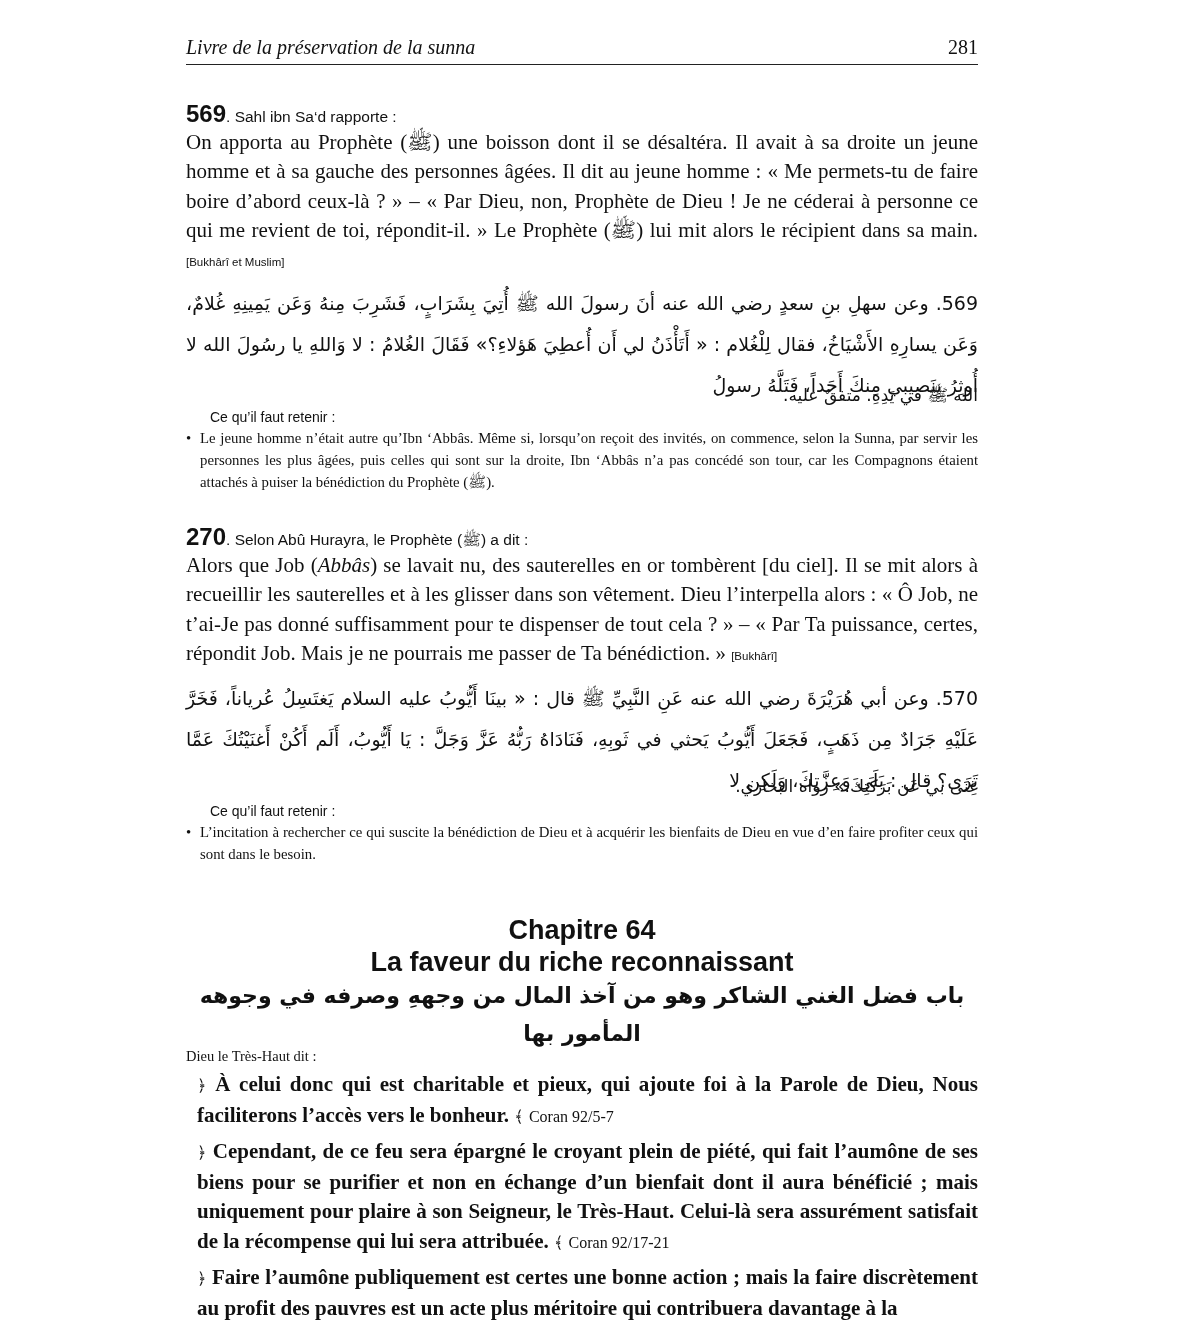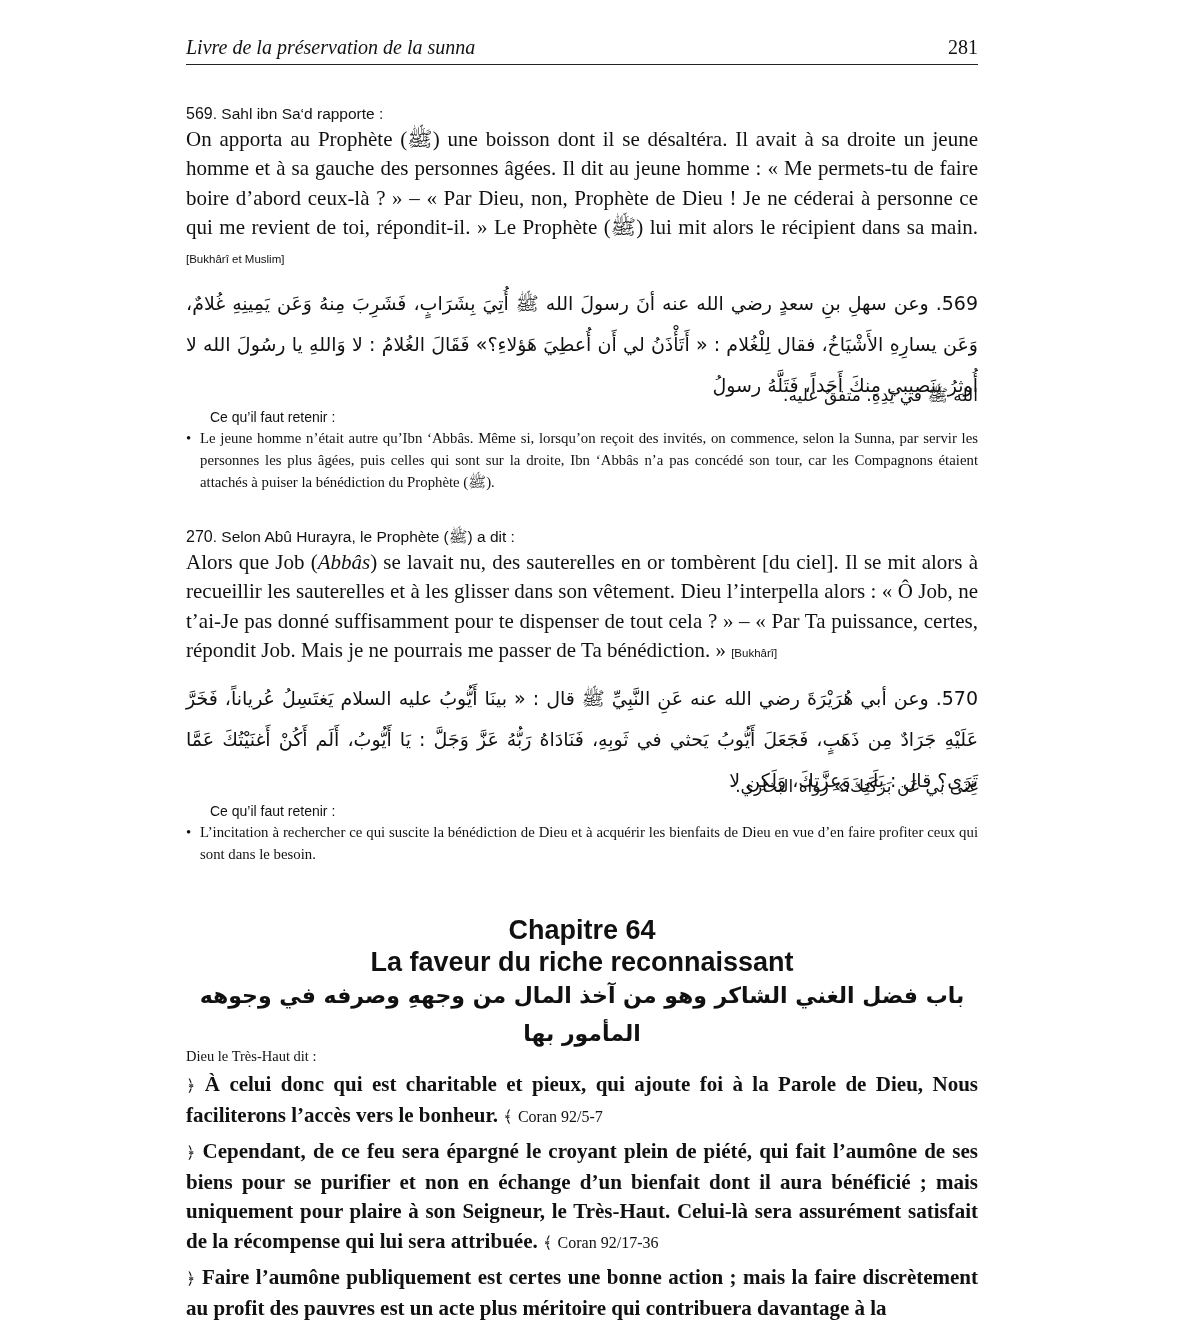--- a/index.html
+++ b/index.html
@@ -7,36 +7,36 @@
   .page { position: absolute; left: 186px; top: 0; width: 792px; }
   .serif { font-family: "Liberation Serif", "DejaVu Serif", serif; }
   .sans { font-family: "Liberation Sans", "DejaVu Sans", sans-serif; }
 
   .running-head { position: absolute; top: 34px; left: 0; width: 792px; height: 30px; border-bottom: 1.5px solid #222; }
   .running-title { position: absolute; left: 0; top: 2px; font-style: italic; font-size: 20px; }
   .page-number { position: absolute; right: 0; top: 2px; font-size: 20px; }
 
   .block { position: absolute; left: 0; width: 792px; }
   .hadith-head { font-size: 15.5px; line-height: 22px; }
-  .hadith-head .num { font-weight: normal; font-size: 16px; }
+  .hadith-head .num { font-weight: bold; font-size: 24px; }
   .fr-text { font-size: 21px; line-height: 29.3px; text-align: justify; }
   .ref { font-family: "Liberation Sans", "DejaVu Sans", sans-serif; font-size: 11.5px; }
   .ar-text { direction: rtl; text-align: justify; font-family: "DejaVu Sans", sans-serif; font-size: 19px; line-height: 41px; }
   .ar-last { text-align: right; }
   .retain-label { font-size: 14px; line-height: 20px; margin-left: 24px; }
   .retain-item { position: relative; padding-left: 14px; font-size: 14.8px; line-height: 22px; text-align: justify; }
   .retain-item .bullet { position: absolute; left: 0; top: 0; }
 
   .chapter { position: absolute; left: 0; width: 792px; text-align: center; }
   .chapter-num { font-weight: bold; font-size: 27px; line-height: 34px; }
   .chapter-title { font-weight: bold; font-size: 27px; line-height: 30px; }
   .chapter-ar { font-weight: bold; font-size: 22px; line-height: 38px; direction: rtl; font-family: "DejaVu Sans", sans-serif; }
 
   .intro { font-size: 14.5px; line-height: 20px; }
-  .verse { font-size: 21px; line-height: 29.5px; font-weight: bold; text-align: justify; }
+  .verse { font-size: 21px; line-height: 29.5px; font-weight: bold; text-align: justify; margin-left: 11px; }
   .verse .bracket { font-weight: normal; font-size: 16px; }
   .verse .cite { font-weight: normal; font-size: 16px; }
 </style>
 </head>
 <body>
 
 <div class="page">
 
   <div class="running-head">
     <span class="running-title serif">Livre de la préservation de la sunna</span>
@@ -100,21 +100,21 @@
     <div class="verse serif" style="margin-top:4px;">
       <span class="bracket">﴿</span>
       <span>À celui donc qui est charitable et pieux, qui ajoute foi à la Parole de Dieu, Nous faciliterons l’accès vers le bonheur.</span>
       <span class="bracket">﴾</span>
       <span class="cite">Coran 92/5-7</span>
     </div>
     <div class="verse serif" style="margin-top:6px;">
       <span class="bracket">﴿</span>
       <span>Cependant, de ce feu sera épargné le croyant plein de piété, qui fait l’aumône de ses biens pour se purifier et non en échange d’un bienfait dont il aura bénéficié ; mais uniquement pour plaire à son Seigneur, le Très-Haut. Celui-là sera assurément satisfait de la récompense qui lui sera attribuée.</span>
       <span class="bracket">﴾</span>
-      <span class="cite">Coran 92/17-36</span>
+      <span class="cite">Coran 92/17-21</span>
     </div>
     <div class="verse serif" style="margin-top:6px;">
       <span class="bracket">﴿</span>
       <span>Faire l’aumône publiquement est certes une bonne action ; mais la faire discrètement au profit des pauvres est un acte plus méritoire qui contribuera davantage à la</span>
     </div>
   </div>
 
 </div>
 
 </body></html>

